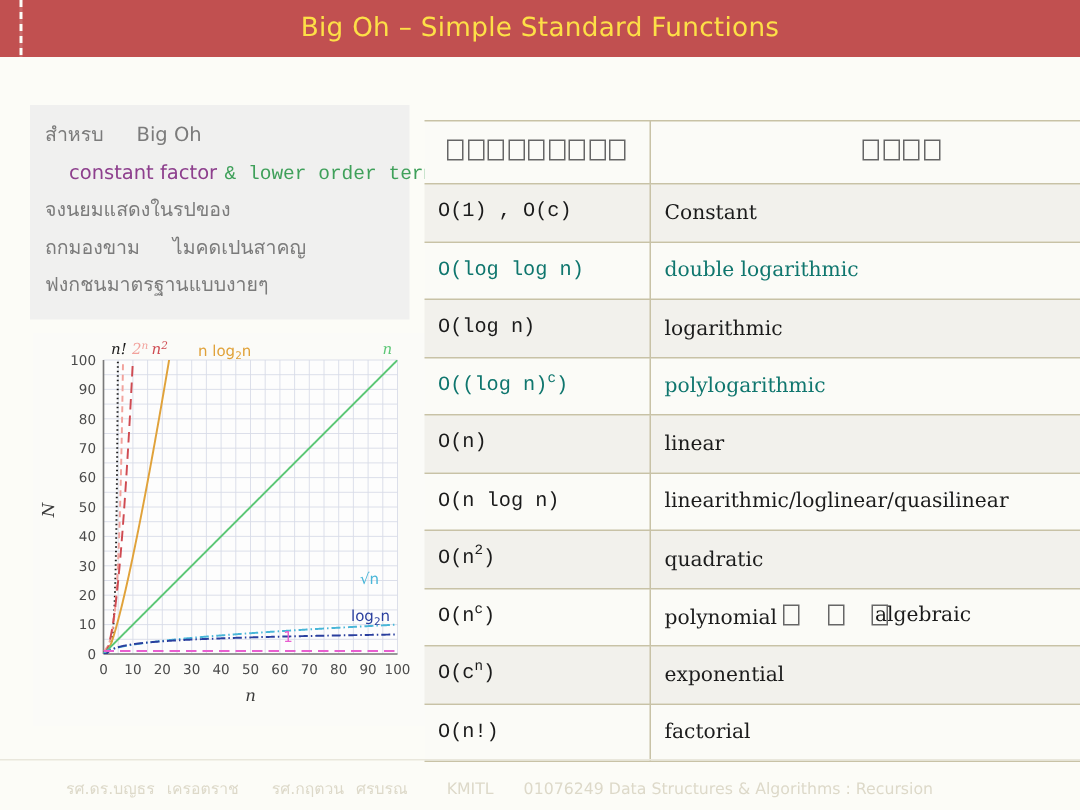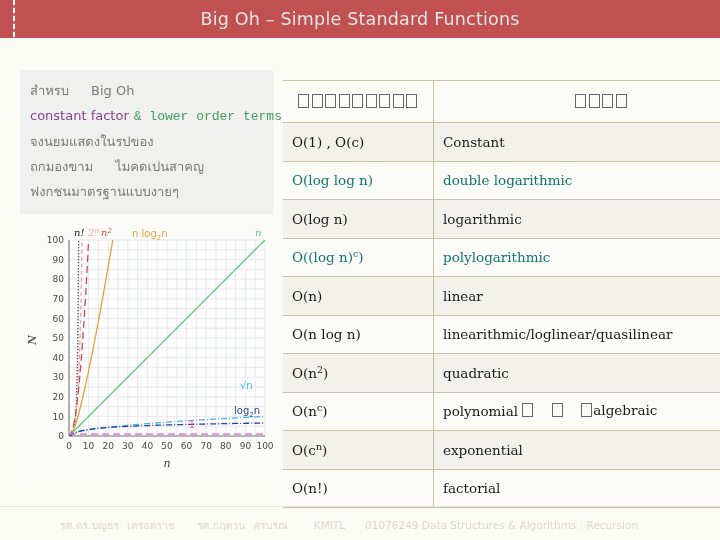--- a/index.html
+++ b/index.html
@@ -14,35 +14,35 @@
     position:absolute;left:0;top:0;width:720px;height:38px;
     background:#c15050;
   }
   #header-accent{
     position:absolute;left:13px;top:0;width:2px;height:38px;
     background:repeating-linear-gradient(to bottom,#fdfdf8 0 5px,rgba(255,255,255,.15) 5px 8px);
   }
   #header-title{
     position:absolute;left:0;top:0;width:720px;height:38px;
     display:flex;align-items:center;justify-content:center;
-    color:#e5e5e5;font-size:17.5px;letter-spacing:.2px;
+    color:#fde047;font-size:17.5px;letter-spacing:.2px;
     font-family:"DejaVu Sans", sans-serif;
   }
   
   #sidebar{
     position:absolute;left:20px;top:70px;width:253px;
     background:#f0f0ef;
     padding:8px 0 10px 0;
   }
   .side-line{
     font-size:13px;line-height:25px;padding-left:10px;white-space:nowrap;
     font-family:"DejaVu Sans", sans-serif;
   }
   .side-thai{color:#7b7b7b;}
-  .seg-purple{color:#8d3f8d;font-family:"DejaVu Sans", sans-serif;}
+  .seg-purple{color:#8d3f8d;font-family:"DejaVu Sans", sans-serif;margin-left:16px;}
   .seg-green{color:#3fa05a;font-family:Liberation Mono, monospace;}
   .gap-sm{display:inline-block;width:16px;}
   .gap-md{display:inline-block;width:22px;}
 
   
   #chart-wrap{
     position:absolute;left:22px;top:222px;width:262px;height:262px;
     background:#fbfbf8;
   }
   #chart-svg{display:block;}
@@ -57,48 +57,47 @@
     height:37.5px;
     border-top:1.5px solid #c8c2a6;
     border-bottom:1.5px solid #c8c2a6;
     padding:0 0 0 9px;
     font-size:13.5px;
     vertical-align:middle;
     font-family:"DejaVu Serif", serif;
     background:#fbfbf7;
   }
   #table tr.alt td{background:#f2f1ec;}
-  #table td.c1{width:141px;border-right:1.5px solid #c8c2a6;}
+  #table td.c1{width:141px;border-right:1.5px solid #c8c2a6;font-family:Liberation Mono, monospace;}
   #table td.c2{width:279px;}
   #table tr.hdr td{height:41px;background:#fbfbf7;border-top:1.5px solid #c8c2a6;}
   .dark{color:#1b1b1b;}
   .faded{color:#0f766e;}
   .tofu{
     display:inline-block;width:9px;height:12px;
     border:1.5px solid #666;margin-right:2.5px;vertical-align:-1px;
   }
   .tofu-row{letter-spacing:0;}
   .tofu-g{display:inline-block;width:16px;}
   .ovl{position:relative;display:inline-block;}
   .ovl .tofu{position:relative;z-index:2;}
-  .ovl .ovl-text{position:absolute;left:12px;top:-1px;z-index:1;}
+  .ovl .ovl-text{position:absolute;left:2px;top:-1px;z-index:1;}
   sup{font-size:9.5px;vertical-align:super;line-height:0;}
 
   
   #footer{
     position:absolute;left:0;top:506px;width:720px;height:34px;
   }
   #footer-rule{
     position:absolute;left:0;top:0;width:720px;height:1px;background:#e9e7dc;
   }
   #footer-text{
     position:absolute;left:44px;top:11px;width:640px;
     font-size:10.5px;color:#ddd9c9;white-space:nowrap;
     font-family:"DejaVu Sans", sans-serif;
-    margin-left:16px;
   }
   .fgap1{display:inline-block;width:22px;}
   .fgap2{display:inline-block;width:20px;}
   .fgap3{display:inline-block;width:8px;}
   .fgap4{display:inline-block;width:26px;}
 </style>
 </head>
 <body>
 
 <div id="header">

